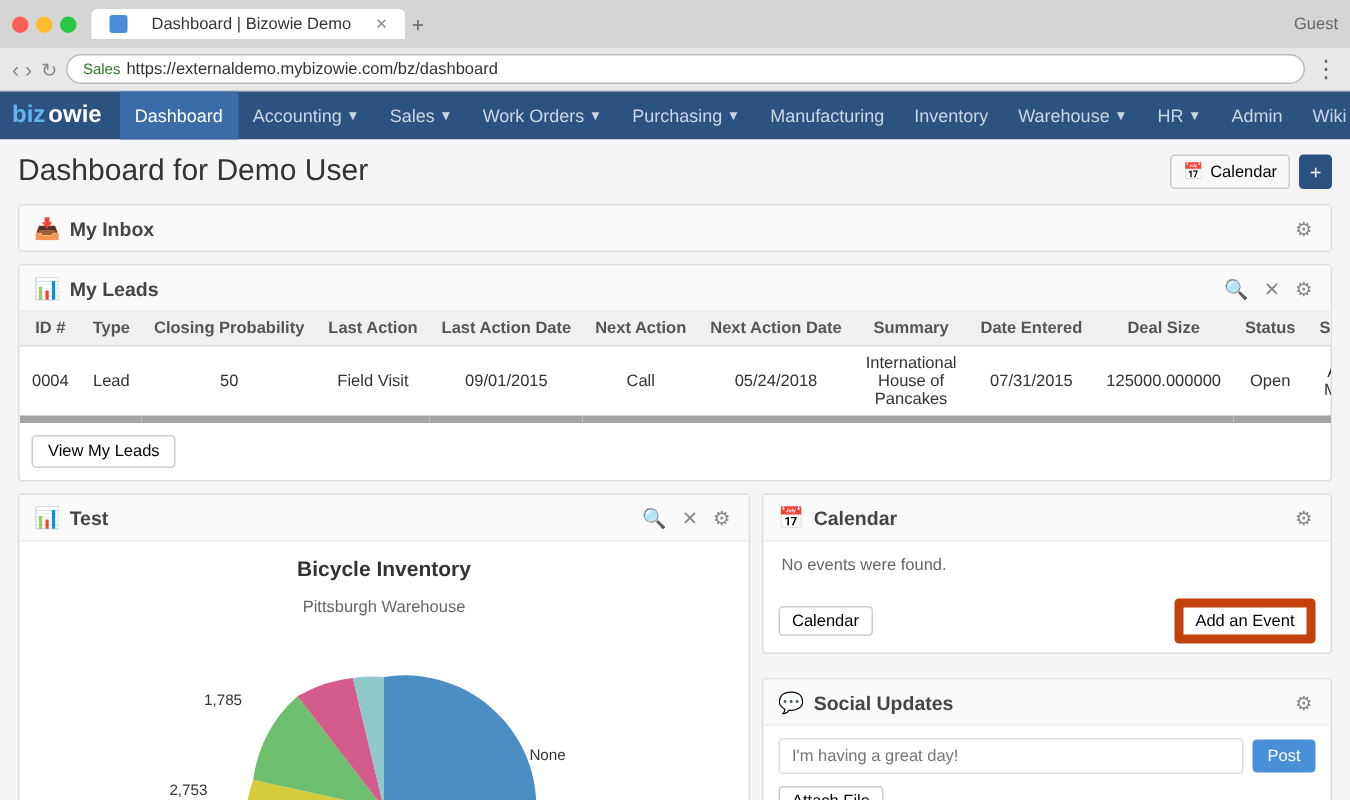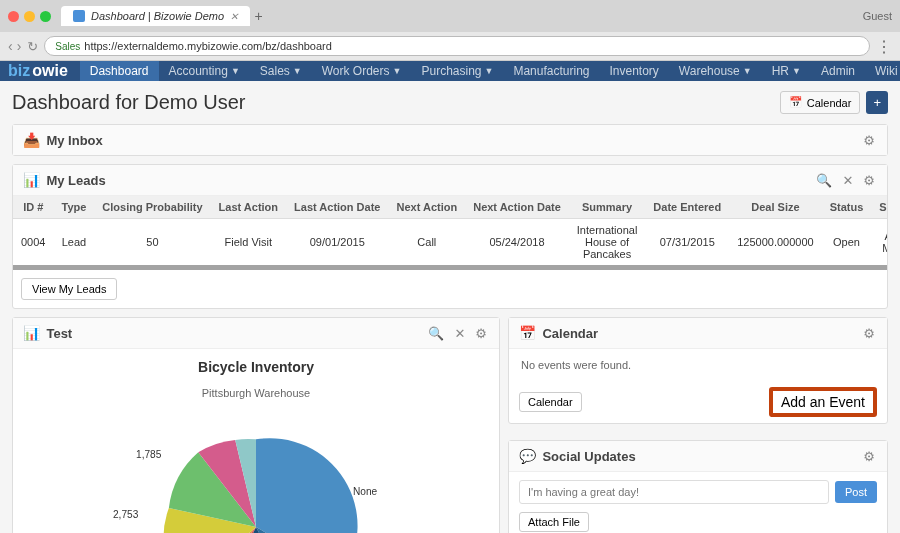--- a/index.html
+++ b/index.html
@@ -6,36 +6,36 @@
     body { font-family: Arial, sans-serif; font-size: 12px; background: #f0f0f0; color: #333; }
 
     
     .browser-chrome { background: #e8e8e8; border-bottom: 1px solid #ccc; }
     .browser-titlebar { display: flex; align-items: center; padding: 6px 8px; background: #d5d5d5; }
     .browser-dots { display: flex; gap: 5px; margin-right: 10px; }
     .browser-dot { width: 11px; height: 11px; border-radius: 50%; }
     .dot-red { background: #ff5f57; }
     .dot-yellow { background: #febc2e; }
     .dot-green { background: #28c840; }
-    .browser-tab { background: white; border-radius: 4px 4px 0 0; padding: 4px 12px; font-size: 11px; display: flex; align-items: center; gap: 6px; min-width: 160px; font-style: italic; }
+    .browser-tab { background: white; border-radius: 4px 4px 0 0; padding: 4px 12px; font-size: 11px; display: flex; align-items: center; gap: 16px; min-width: 160px; }
     .browser-tab-icon { width: 12px; height: 12px; background: #4a90d9; border-radius: 2px; }
     .browser-tab-close { margin-left: auto; color: #888; font-size: 10px; cursor: pointer; }
     .browser-new-tab { background: none; border: none; color: #666; font-size: 14px; margin-left: 4px; cursor: pointer; }
     .browser-addressbar { display: flex; align-items: center; padding: 4px 8px; gap: 6px; }
     .nav-arrows { display: flex; gap: 4px; color: #888; font-size: 14px; }
     .nav-arrows span { cursor: pointer; }
     .refresh-btn { color: #888; font-size: 13px; }
     .address-box { flex: 1; background: white; border: 1px solid #bbb; border-radius: 12px; padding: 3px 10px; font-size: 11px; display: flex; align-items: center; gap: 4px; }
     .secure-badge { color: #2d7a2d; font-size: 10px; }
     .address-text { color: #333; font-size: 11px; }
     .browser-menu-btn { color: #666; font-size: 16px; cursor: pointer; }
     .guest-label { font-size: 11px; color: #666; margin-left: auto; }
 
     
-    .app-nav { background: #2c5282; display: flex; align-items: center; padding: 0 8px; height: 20px; }
+    .app-nav { background: #2c5282; display: flex; align-items: center; padding: 0 8px; height: 32px; }
     .app-logo { color: white; font-weight: bold; font-size: 16px; margin-right: 12px; display: flex; align-items: center; gap: 2px; }
     .logo-biz { color: #63b3ed; }
     .logo-owie { color: white; }
     .nav-items { display: flex; align-items: center; height: 100%; }
     .nav-item { color: #cbd5e0; font-size: 12px; padding: 0 10px; height: 100%; display: flex; align-items: center; cursor: pointer; white-space: nowrap; }
     .nav-item.active { background: #3a6da8; color: white; }
     .nav-item-arrow { font-size: 9px; margin-left: 3px; }
 
     
     .main-content { padding: 10px 12px; background: #f5f5f5; min-height: 450px; }
@@ -67,21 +67,21 @@
     .bottom-right { width: 380px; display: flex; flex-direction: column; gap: 8px; }
 
     
     .chart-container { padding: 10px; display: flex; flex-direction: column; align-items: center; }
     .chart-title { font-size: 14px; font-weight: bold; margin-bottom: 12px; text-align: center; }
     .chart-subtitle { font-size: 11px; color: #666; margin-bottom: 8px; text-align: center; }
     .calendar-icon { color: #555; }
     .no-events { padding: 10px 12px; font-size: 11px; color: #666; }
     .calendar-footer { padding: 6px 10px; display: flex; align-items: center; justify-content: space-between; }
     .calendar-btn { background: white; border: 1px solid #ccc; border-radius: 3px; padding: 3px 8px; font-size: 11px; cursor: pointer; }
-    .add-event-btn { background: white; border: 4px solid #c2410c; border-radius: 3px; padding: 3px 8px; font-size: 14px; cursor: pointer; }
+    .add-event-btn { background: white; border: 6px solid #c2410c; border-radius: 3px; padding: 3px 8px; font-size: 11px; cursor: pointer; }
 
     
     .social-input-row { padding: 8px 10px; display: flex; gap: 6px; align-items: center; }
     .social-input { flex: 1; border: 1px solid #ddd; border-radius: 3px; padding: 5px 8px; font-size: 11px; color: #aaa; }
     .post-btn { background: #4a90d9; color: white; border: none; border-radius: 3px; padding: 5px 10px; font-size: 11px; cursor: pointer; }
     .attach-file-btn { margin: 0 10px 8px; background: white; border: 1px solid #ccc; border-radius: 3px; padding: 3px 8px; font-size: 11px; cursor: pointer; display: inline-block; }
 
     
     svg.pie-chart { overflow: visible; }
   </style>

